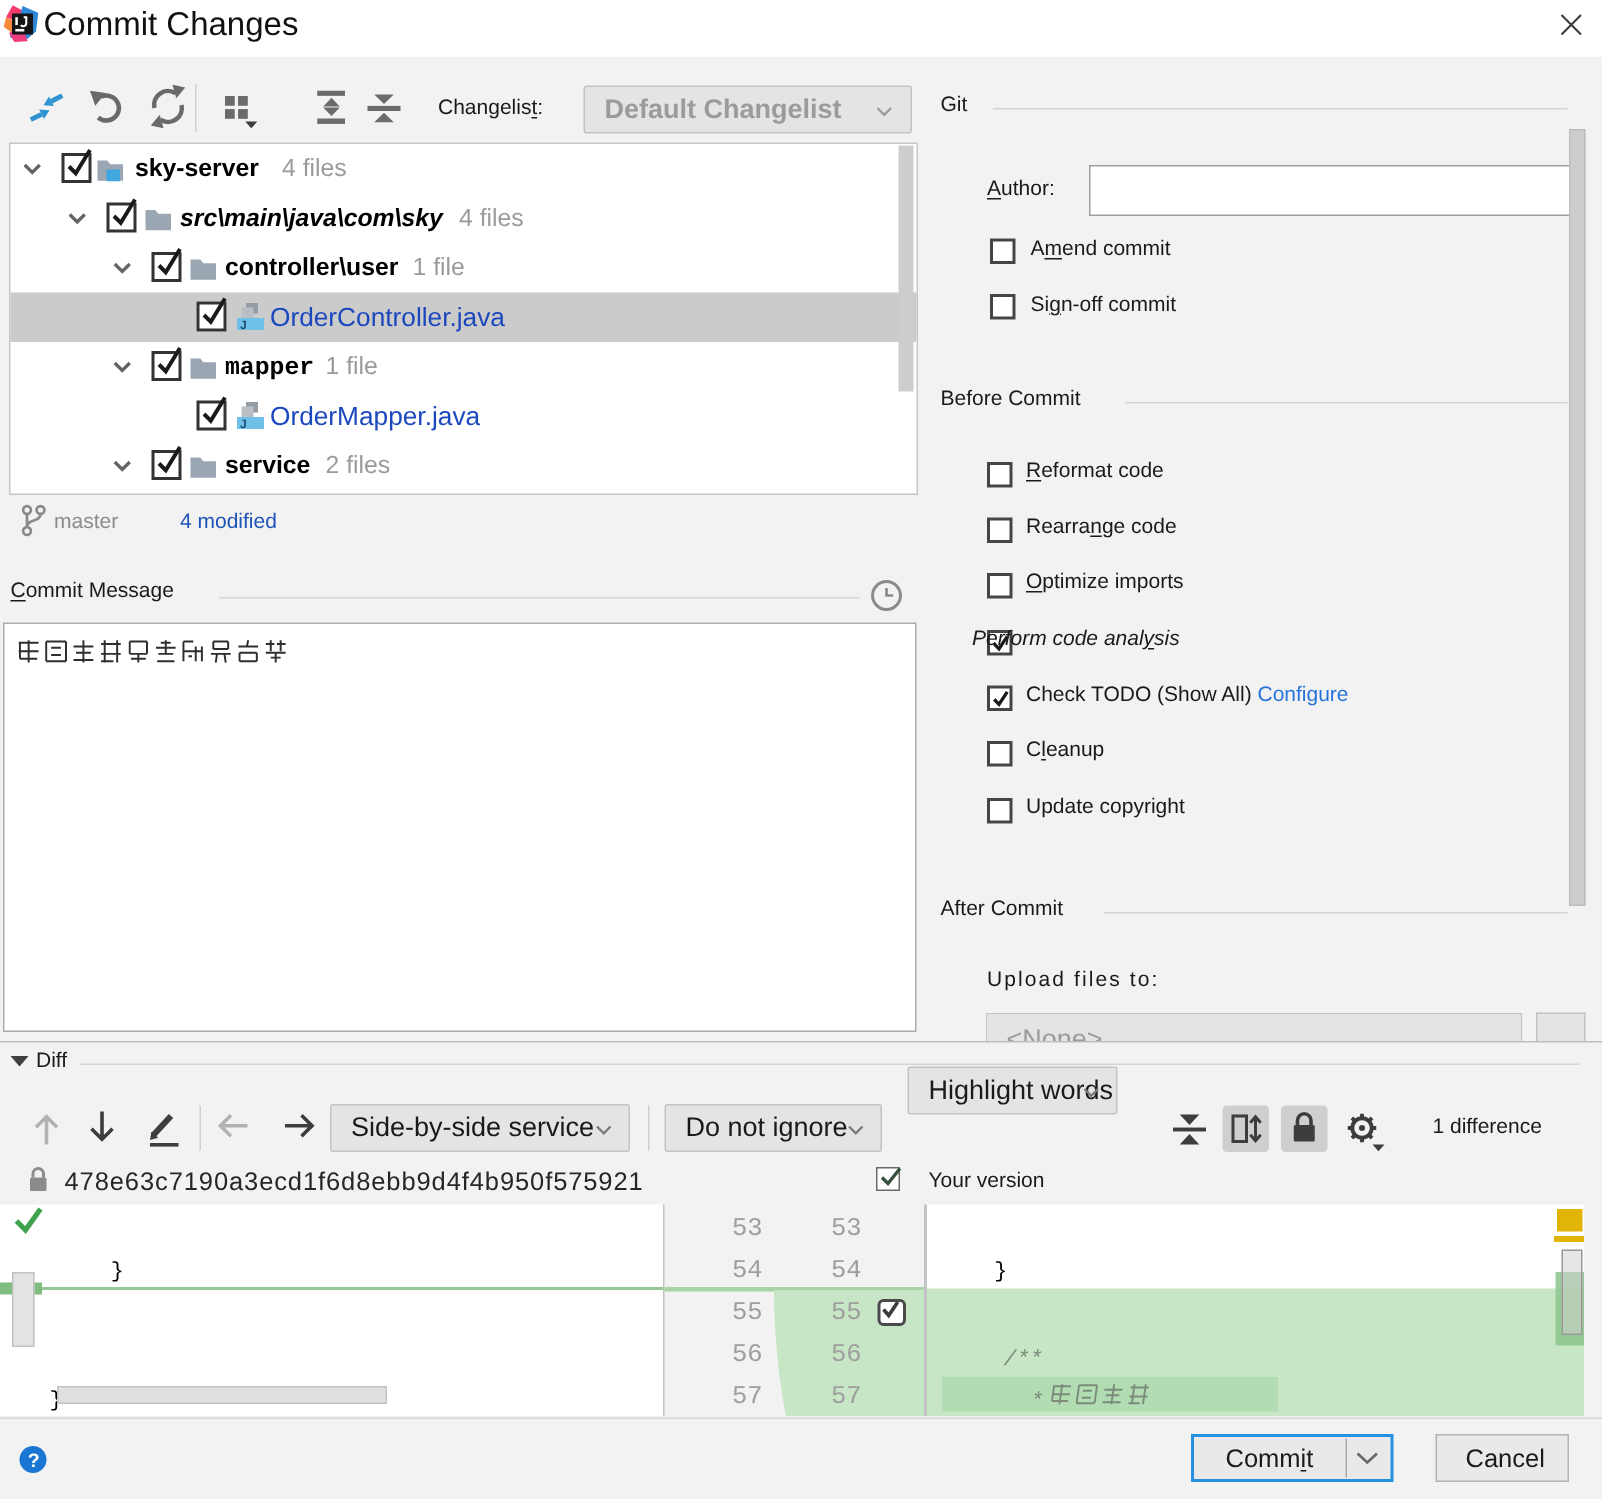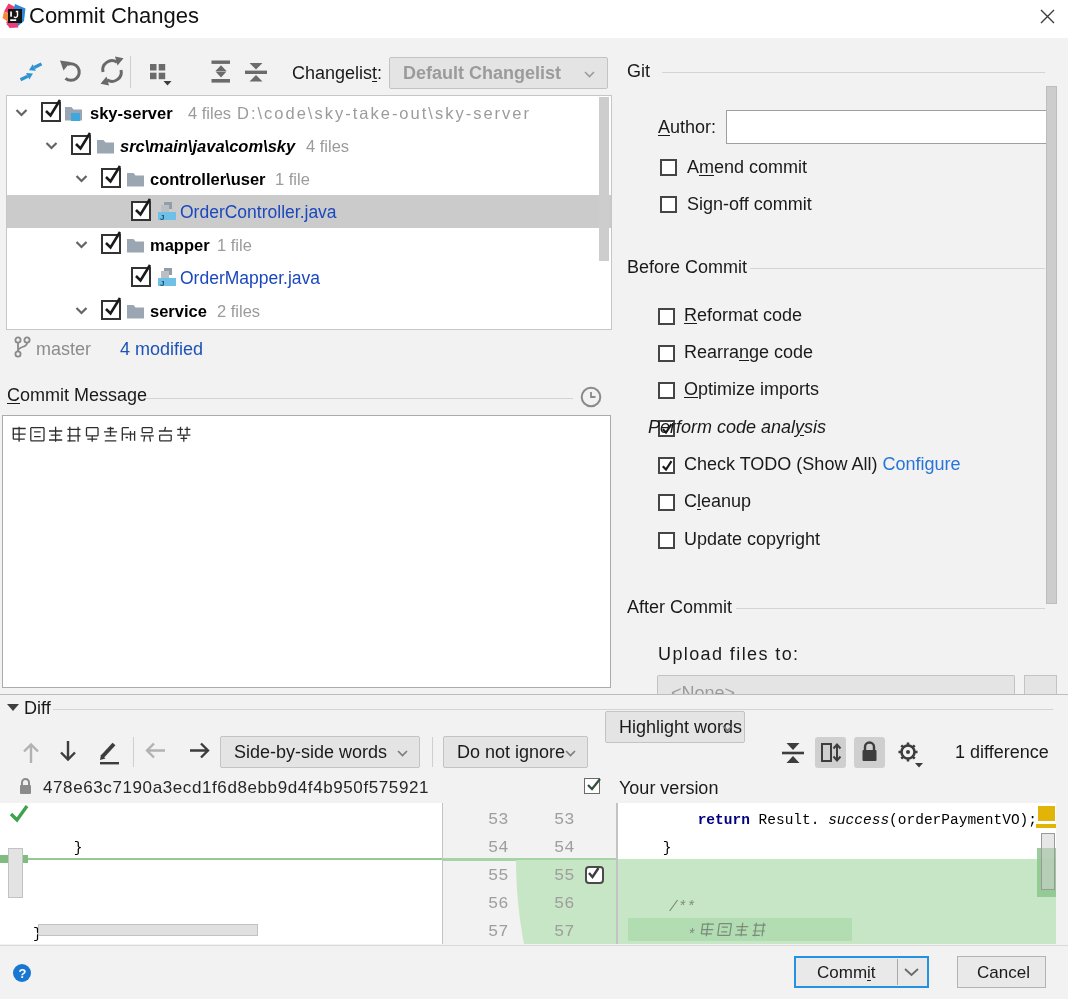--- a/index.html
+++ b/index.html
@@ -1,19 +1,19 @@
 <!DOCTYPE html>
 <html><head>
 <meta charset="utf-8">
 <style>
 * { margin:0; padding:0; box-sizing:border-box; }
 html,body { width:1068px; height:999px; }
 body { font-family:"Liberation Sans", sans-serif; background:#f2f2f2; position:relative; overflow:hidden; }
 .abs { position:absolute; }
-.t15 { font-size:18px; color:#1a1a1a; white-space:nowrap; }
+.t15 { font-size:14px; color:#1a1a1a; white-space:nowrap; }
 .gray { color:#9b9b9b; }
 .bold { font-weight:bold; }
 .blue { color:#1c48be; }
 .hline { position:absolute; height:1px; background:#d4d4d4; }
 .cb { position:absolute; width:17px; height:17px; background:#fff; border:2px solid #454545; }
 .cb svg { position:absolute; left:-2px; top:-6px; overflow:visible; }
 .mono { font-family:"Liberation Mono", monospace; }
 .u { text-decoration:underline; text-underline-offset:2px; }
 .ddown { position:absolute; background:#e4e4e4; border:1px solid #c3c3c3; border-radius:2px; }
 .ddown .lbl { position:absolute; left:13px; top:50%; transform:translateY(-50%); font-size:18px; color:#1a1a1a; white-space:nowrap; }
@@ -99,21 +99,20 @@
       <svg width="22" height="24" viewBox="0 0 22 24" style="position:absolute;left:-2px;top:-7px;overflow:visible;">
         <path d="M5,14 L9.5,18.5 L19,3" stroke="#1a1a1a" stroke-width="2.6" fill="none"></path>
       </svg>
     </div>
   <svg class="fold" style="left:57px;" viewBox="0 0 19 17">
       <path d="M1,3 h6.5 l2,2.5 H18 v11 H1 z" fill="#9aa6b2"></path>
       <rect x="7" y="9" width="9" height="8" fill="#40a6de"></rect>
     </svg>
   <span class="nm bold" style="left:83px;">sky-server</span>
   <span class="nm gray" style="left:181px;">4 files</span>
-  <span class="nm gray" style="left:230px;letter-spacing:2px;">D:\code\sky-take-out\sky-server</span>
 </div>
 
 <div class="trow" style="top:129px;">
   <svg class="chv" style="left:38px;" viewBox="0 0 13 8">
       <path d="M1.5,1 L6.5,6 L11.5,1" stroke="#646464" stroke-width="2.2" fill="none"></path>
     </svg>
   <div class="tcb" style="left:64px;">
       <svg width="22" height="24" viewBox="0 0 22 24" style="position:absolute;left:-2px;top:-7px;overflow:visible;">
         <path d="M5,14 L9.5,18.5 L19,3" stroke="#1a1a1a" stroke-width="2.6" fill="none"></path>
       </svg>
@@ -162,21 +161,21 @@
       <path d="M1.5,1 L6.5,6 L11.5,1" stroke="#646464" stroke-width="2.2" fill="none"></path>
     </svg>
   <div class="tcb" style="left:94px;">
       <svg width="22" height="24" viewBox="0 0 22 24" style="position:absolute;left:-2px;top:-7px;overflow:visible;">
         <path d="M5,14 L9.5,18.5 L19,3" stroke="#1a1a1a" stroke-width="2.6" fill="none"></path>
       </svg>
     </div>
   <svg class="fold" style="left:119px;" viewBox="0 0 19 17">
       <path d="M1,3 h6.5 l2,2.5 H18 v11 H1 z" fill="#9aa6b2"></path>
     </svg>
-  <span class="nm bold" style="left:143px;">mapper</span>
+  <span class="nm bold" style="left:143px;font-family:Liberation Mono, monospace;">mapper</span>
   <span class="nm gray" style="left:210px;">1 file</span>
 </div>
 
 <div class="trow" style="top:261px;">
   <div class="tcb" style="left:124px;">
       <svg width="22" height="24" viewBox="0 0 22 24" style="position:absolute;left:-2px;top:-7px;overflow:visible;">
         <path d="M5,14 L9.5,18.5 L19,3" stroke="#1a1a1a" stroke-width="2.6" fill="none"></path>
       </svg>
     </div>
   <svg class="jico" style="left:150px;" viewBox="0 0 20 19">
@@ -289,21 +288,21 @@
   <polygon points="100,25 101,19.5 105.5,23.5" fill="#3d3d3d"></polygon>
   <rect x="100" y="27" width="19" height="2.4" fill="#3d3d3d"></rect>
 
   <rect x="133" y="2" width="1" height="30" fill="#cfcfcf"></rect>
 
   <path d="M165,15.5 L148,15.5 M154,8.5 L147,15.5 L154,22.5" fill="none" stroke="#b2b2b2" stroke-width="2.4"></path>
 
   <path d="M190,15.5 L207,15.5 M201,8.5 L208,15.5 L201,22.5" fill="none" stroke="#3d3d3d" stroke-width="2.4"></path>
 </svg>
 <div class="ddown" style="left:220px;top:736px;width:200px;height:32px;">
-    <span class="lbl">Side-by-side words</span>
+    <span class="lbl">Side-by-side service</span>
   <svg class="chev" style="right:11px;top:13px;" viewBox="0 0 11 7">
       <path d="M1,1 L5.5,5.5 L10,1" stroke="#7b7b7b" stroke-width="1.6" fill="none"></path>
     </svg>
   </div>
 <div class="abs" style="left:432px;top:737px;width:1px;height:30px;background:#cfcfcf;"></div>
 <div class="ddown" style="left:443px;top:736px;width:145px;height:32px;">
     <span class="lbl">Do not ignore</span>
   <svg class="chev" style="right:11px;top:13px;" viewBox="0 0 11 7">
       <path d="M1,1 L5.5,5.5 L10,1" stroke="#7b7b7b" stroke-width="1.6" fill="none"></path>
     </svg>
@@ -393,21 +392,20 @@
 <div class="abs" style="left:585px;top:866px;width:19px;height:18px;background:#fff;border:2px solid #4a4a4a;border-radius:4px;"></div>
 <svg class="abs" style="left:584px;top:863px;" width="19" height="19" viewBox="0 0 19 19">
     <path d="M5,10 L8.5,14 L14.5,5" stroke="#3d3d3d" stroke-width="2.4" fill="none"></path>
   </svg>
 <div class="abs" style="left:442px;top:803px;width:1px;height:141px;background:#c3c3c3;"></div>
 <div class="abs" style="left:616px;top:803px;width:2px;height:141px;background:#c3c3c3;"></div>
 
 <div class="abs" style="left:618px;top:803px;width:438px;height:141px;background:#fff;overflow:hidden;" id="rightpane">
   <div class="abs" style="left:0;top:56px;width:438px;height:85px;background:#c7e6c5;"></div>
   <div class="abs" style="left:10px;top:115px;width:224px;height:23px;background:#b2dcb2;"></div>
-  <div class="abs mono" style="left:10px;top:3px;font-size:14.5px;line-height:28px;white-space:pre;"><span>        <b style="color:#000080;">return</b> Result. <i>success</i>(orderPaymentVO);</span></div>
   <div class="abs mono" style="left:10px;top:31px;font-size:14.5px;line-height:28px;white-space:pre;">    }</div>
   <div class="abs mono" style="left:51px;top:96px;font-size:14.5px;color:#7b8b7b;font-style:italic;">/**</div>
   <div class="abs mono" style="left:69px;top:124px;font-size:14.5px;color:#7b8b7b;font-style:italic;">*</div>
   <div class="abs" id="cjkdiff" style="left:82px;top:119px;"><svg width="69.2" height="17" viewBox="0 0 69.2 17" style="overflow:visible;">
         <g transform="skewX(-8)">
           <path d="M2.3,2.2 L14.3,2.2 M8.3,0.8 L8.3,14.2 M2.3,7.5 L14.3,7.5 M3.0,12.0 L13.6,12.0 M3.0,2.2 L3.0,12.0 M19.6,1.5 L31.6,1.5 M19.6,1.5 L19.6,13.5 M31.6,1.5 L31.6,13.5 M19.6,13.5 L31.6,13.5 M22.6,5.2 L28.6,5.2 M22.6,9.8 L28.6,9.8 M42.9,0.8 L42.9,14.2 M36.9,4.5 L48.9,4.5 M38.4,8.2 L47.4,8.2 M36.9,12.8 L48.9,12.8 M54.2,3.0 L66.2,3.0 M56.5,0.8 L56.5,14.2 M64.0,0.8 L64.0,14.2 M54.2,9.0 L66.2,9.0 M54.2,13.5 L61.7,13.5" stroke="#7b8b7b" stroke-width="1.25" fill="none"></path>
         </g>
       </svg></div>
 
   <div class="abs" style="left:420px;top:3px;width:17px;height:15px;background:#e3b408;"></div>

